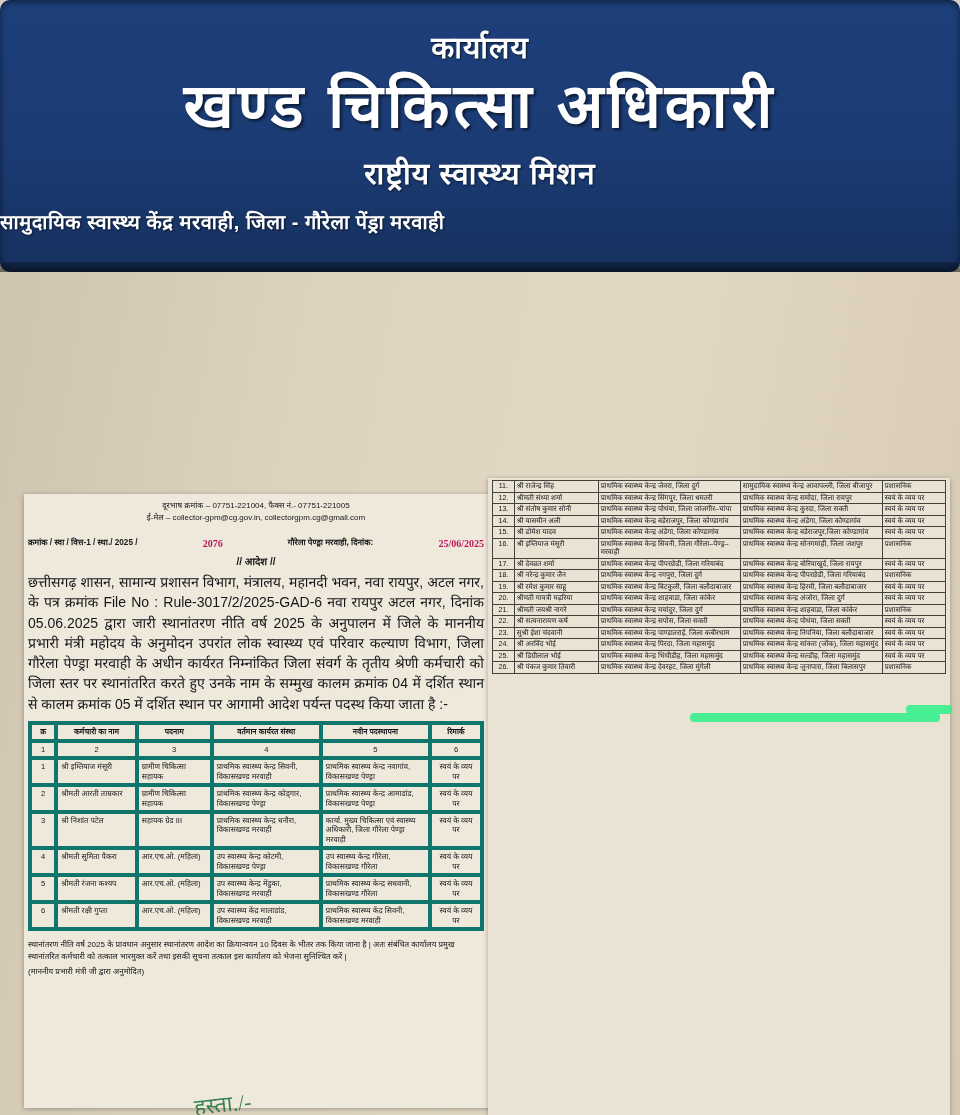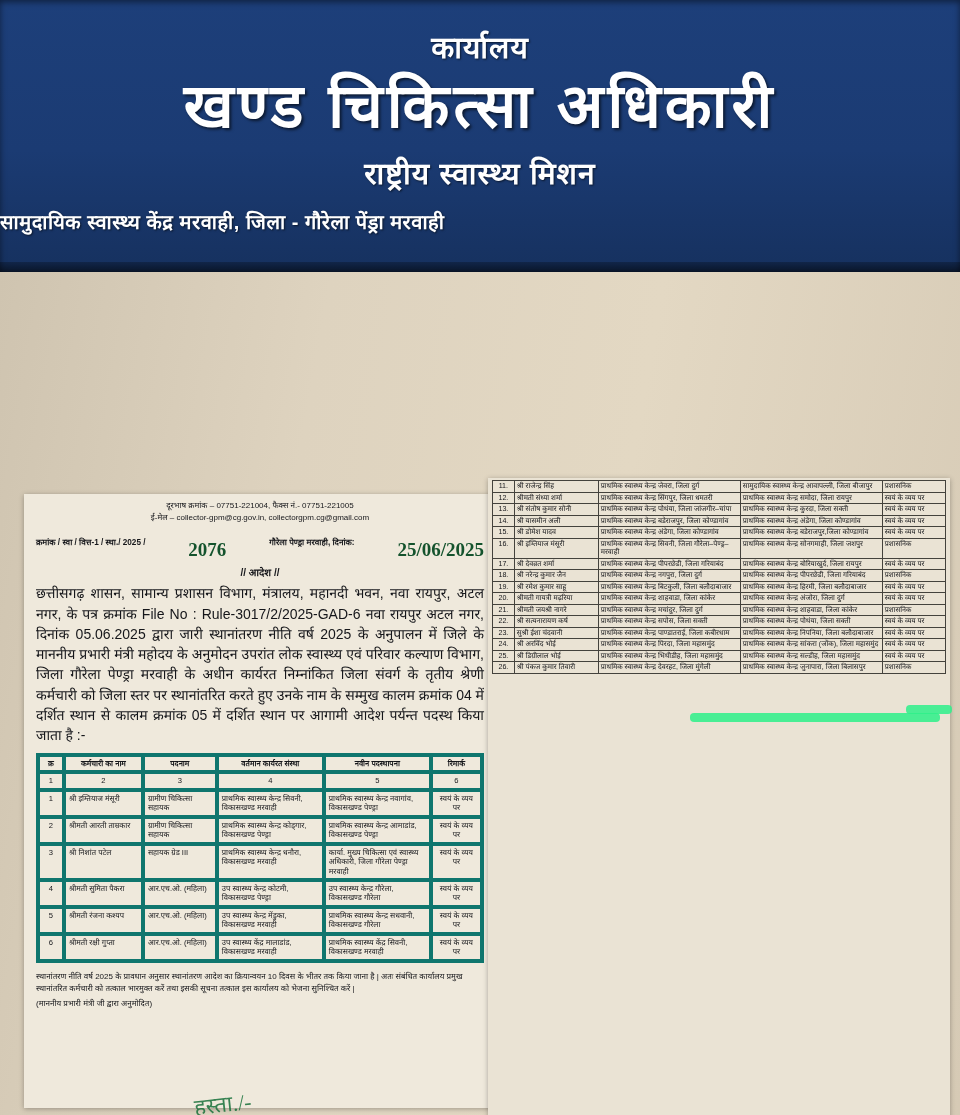--- a/index.html
+++ b/index.html
@@ -9,20 +9,21 @@
     background:#d8cfc0;
     position:relative;
   }
 
   
   .board {
     position:absolute; left:0; top:0; width:960px; height:272px;
     background:linear-gradient(180deg,#1d3f7a 0%, #1b3b73 55%, #16315f 100%);
     color:#ffffff;
     box-shadow:0 2px 6px rgba(0,0,0,.5) inset;
+    border-radius:10px;
   }
   .board::after{
     content:""; position:absolute; left:0; bottom:0; width:100%; height:10px;
     background:linear-gradient(180deg, rgba(0,0,0,.25), rgba(0,0,0,.55));
   }
   .board .l1{
     position:absolute; top:26px; left:0; width:100%; text-align:center;
     font-size:30px; font-weight:bold; letter-spacing:1px;
     text-shadow:1px 1px 2px rgba(0,0,0,.6);
   }
@@ -74,30 +75,30 @@
   .smallwall-text{
     position:absolute; left:40px; top:470px; width:430px;
     font-size:10px; color:#6b6355; opacity:.55; text-align:center;
   }
 
   
   .docL{
     position:absolute; left:24px; top:494px; width:468px; height:614px;
     background:#efe9dc;
     box-shadow:0 1px 5px rgba(0,0,0,.3);
-    padding:6px 8px 4px 12px;
+    padding:6px 8px 4px 4px;
     box-sizing:border-box;
     color:#15161a;
     font-size:8.5px;
     line-height:1.25;
   }
   .docL .contact{ text-align:center; font-size:8px; line-height:1.5; }
   .docL .contact .u{ }
   .docL .refline{ display:flex; justify-content:space-between; font-size:8.2px; margin-top:14px; font-weight:bold;}
-  .docL .handnum{ font-family:"Liberation Serif", serif; font-size:19px; color:#14532d; font-weight:bold; }
+  .docL .handnum{ font-family:"Liberation Serif", serif; font-size:10px; color:#be185d; font-weight:bold; }
   .docL .order-title{ text-align:center; font-weight:bold; font-size:10px; margin:5px 0 4px; }
   .docL .para{ text-align:justify; font-size:14px; line-height:1.45; }
 
   table.tbl{ border-collapse:collapse; width:100%; margin-top:7px; font-size:7.6px; }
   table.tbl th, table.tbl td{
     border:4px solid #0f766e; padding:2px 3px; vertical-align:top;
   }
   table.tbl th{ font-weight:bold; text-align:center; }
   table.tbl td.c{ text-align:center; }
   .docL .footnotes{ margin-top:8px; font-size:8px; line-height:1.5; }

